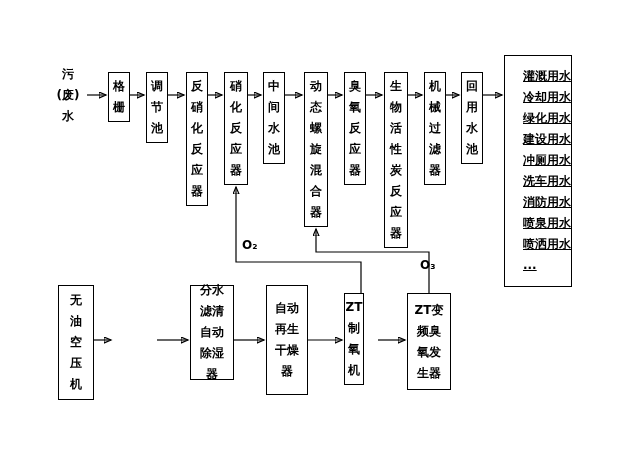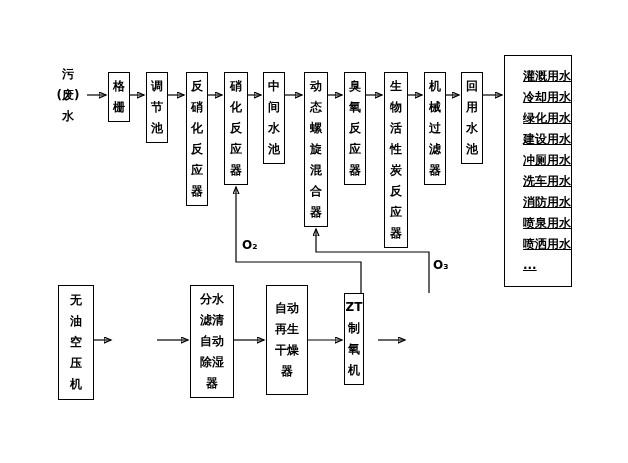--- a/index.html
+++ b/index.html
@@ -119,30 +119,34 @@
 消防用水
 喷泉用水
 喷洒用水
 ...</div>
 
   <div class="box" style="left:58px;top:285px;width:36px;height:115px">无
 油
 空
 压
 机</div>
-  <div class="box" style="left:190px;top:285px;width:44px;height:113px">分水
+  <div class="box" style="left:190px;top:285px;width:44px;height:95px">分水
 滤清
 自动
 除湿
 器</div>
   <div class="box" style="left:266px;top:285px;width:42px;height:110px">自动
 再生
 干燥
 器</div>
   <div class="box" style="left:344px;top:293px;width:20px;height:92px">ZT
 制
 氧
 机</div>
+  <div class="box" style="left:407px;top:293px;width:44px;height:97px">ZT变
+频臭
+氧发
+生器</div>
 
   <div class="gas-label" style="left:242px;top:238px">O₂</div>
-  <div class="gas-label" style="left:433px;top:258px">O₃</div>
+  <div class="gas-label" style="left:420px;top:258px">O₃</div>
 
 </div>
 
 </body></html>

